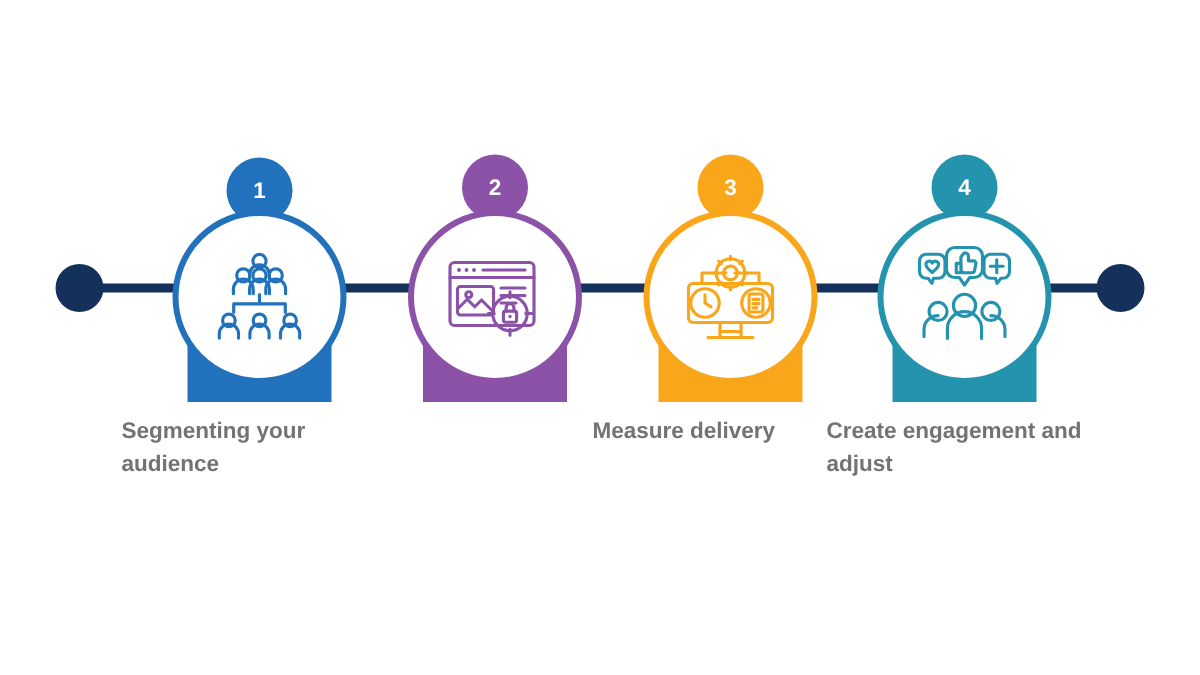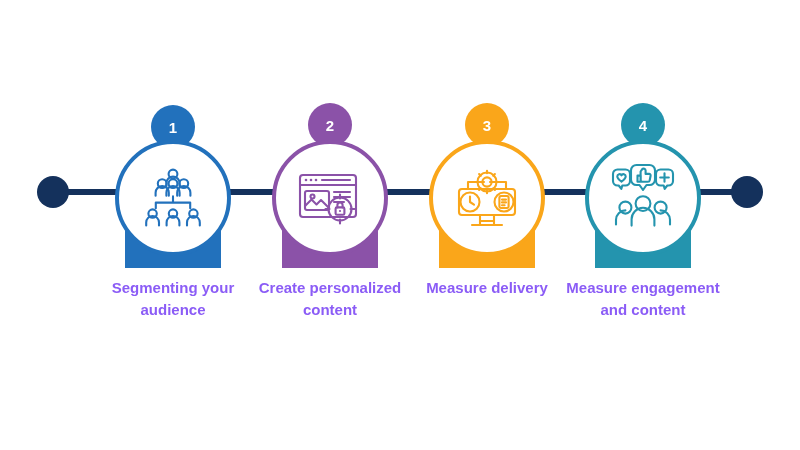--- a/index.html
+++ b/index.html
@@ -100,22 +100,21 @@
     justify-content: center;
   }
   .disc svg { display: block; }
 
   
   .caption {
     position: absolute;
     left: -12px;
     top: 277px;
     width: 184px;
-    text-align: center;
-    color: #8b5cf6;
+    color: #737373;
     font-size: 15px;
     font-weight: bold;
     line-height: 1.45;
     z-index: 4;
   }
 </style>
 </head>
 <body>
 
 <div id="stage">
@@ -172,21 +171,20 @@
           <circle cx="19.5" cy="35.5" r="2"></circle>
           <path d="M41 31h16M41 36h16M41 41h10"></path>
           <circle cx="47" cy="48" r="11.5"></circle>
           <path d="M47 33.5v4M47 58.5v4M32.5 48h4M57.5 48h4"></path>
           <rect x="42.6" y="46.4" width="8.8" height="7.4" rx="1.4"></rect>
           <path d="M44.4 46.4v-2.3a2.6 2.6 0 0 1 5.2 0v2.3"></path>
           <circle cx="47" cy="50" r="1.1" fill="#8B52A8" stroke="none"></circle>
         </svg>
       </span>
     </div>
-    <div class="caption">Create personalized content</div>
   </div>
 
   <div class="step step-3">
     <div class="badge" style="background: rgb(250, 166, 26);">
       <span>3</span>
     </div>
     <div class="pillar" style="background: rgb(250, 166, 26);"></div>
     <div class="disc" style="color: rgb(250, 166, 26);">
       <span>
         <svg width="74" height="74" viewBox="0 0 74 74" fill="none" stroke="#FAA61A" stroke-width="2.1" stroke-linecap="round" stroke-linejoin="round">
@@ -224,16 +222,16 @@
           <path d="M31.5 14.6h3.2v6.2h-3.2zM36.3 20.8h5.6a1.8 1.8 0 0 0 1.8-1.5l.9-4.6a1.5 1.5 0 0 0-1.5-1.8h-3.5V9.6a2 2 0 0 0-3.5-1.3l-1.5 2.2v9.3z"></path>
           <circle cx="37" cy="42.6" r="7.4"></circle>
           <path d="M25.6 64.6v-6.4a11.4 11.4 0 0 1 22.8 0v6.4"></path>
           <circle cx="19.4" cy="46.6" r="6"></circle>
           <path d="M10 63.4v-4.6a9.4 9.4 0 0 1 9.4-9.4"></path>
           <circle cx="54.6" cy="46.6" r="6"></circle>
           <path d="M64 63.4v-4.6a9.4 9.4 0 0 0-9.4-9.4"></path>
         </svg>
       </span>
     </div>
-    <div class="caption">Measure engagement and content</div>
+    <div class="caption">Create engagement and adjust</div>
   </div>
 
 </div>
 
 </body></html>

